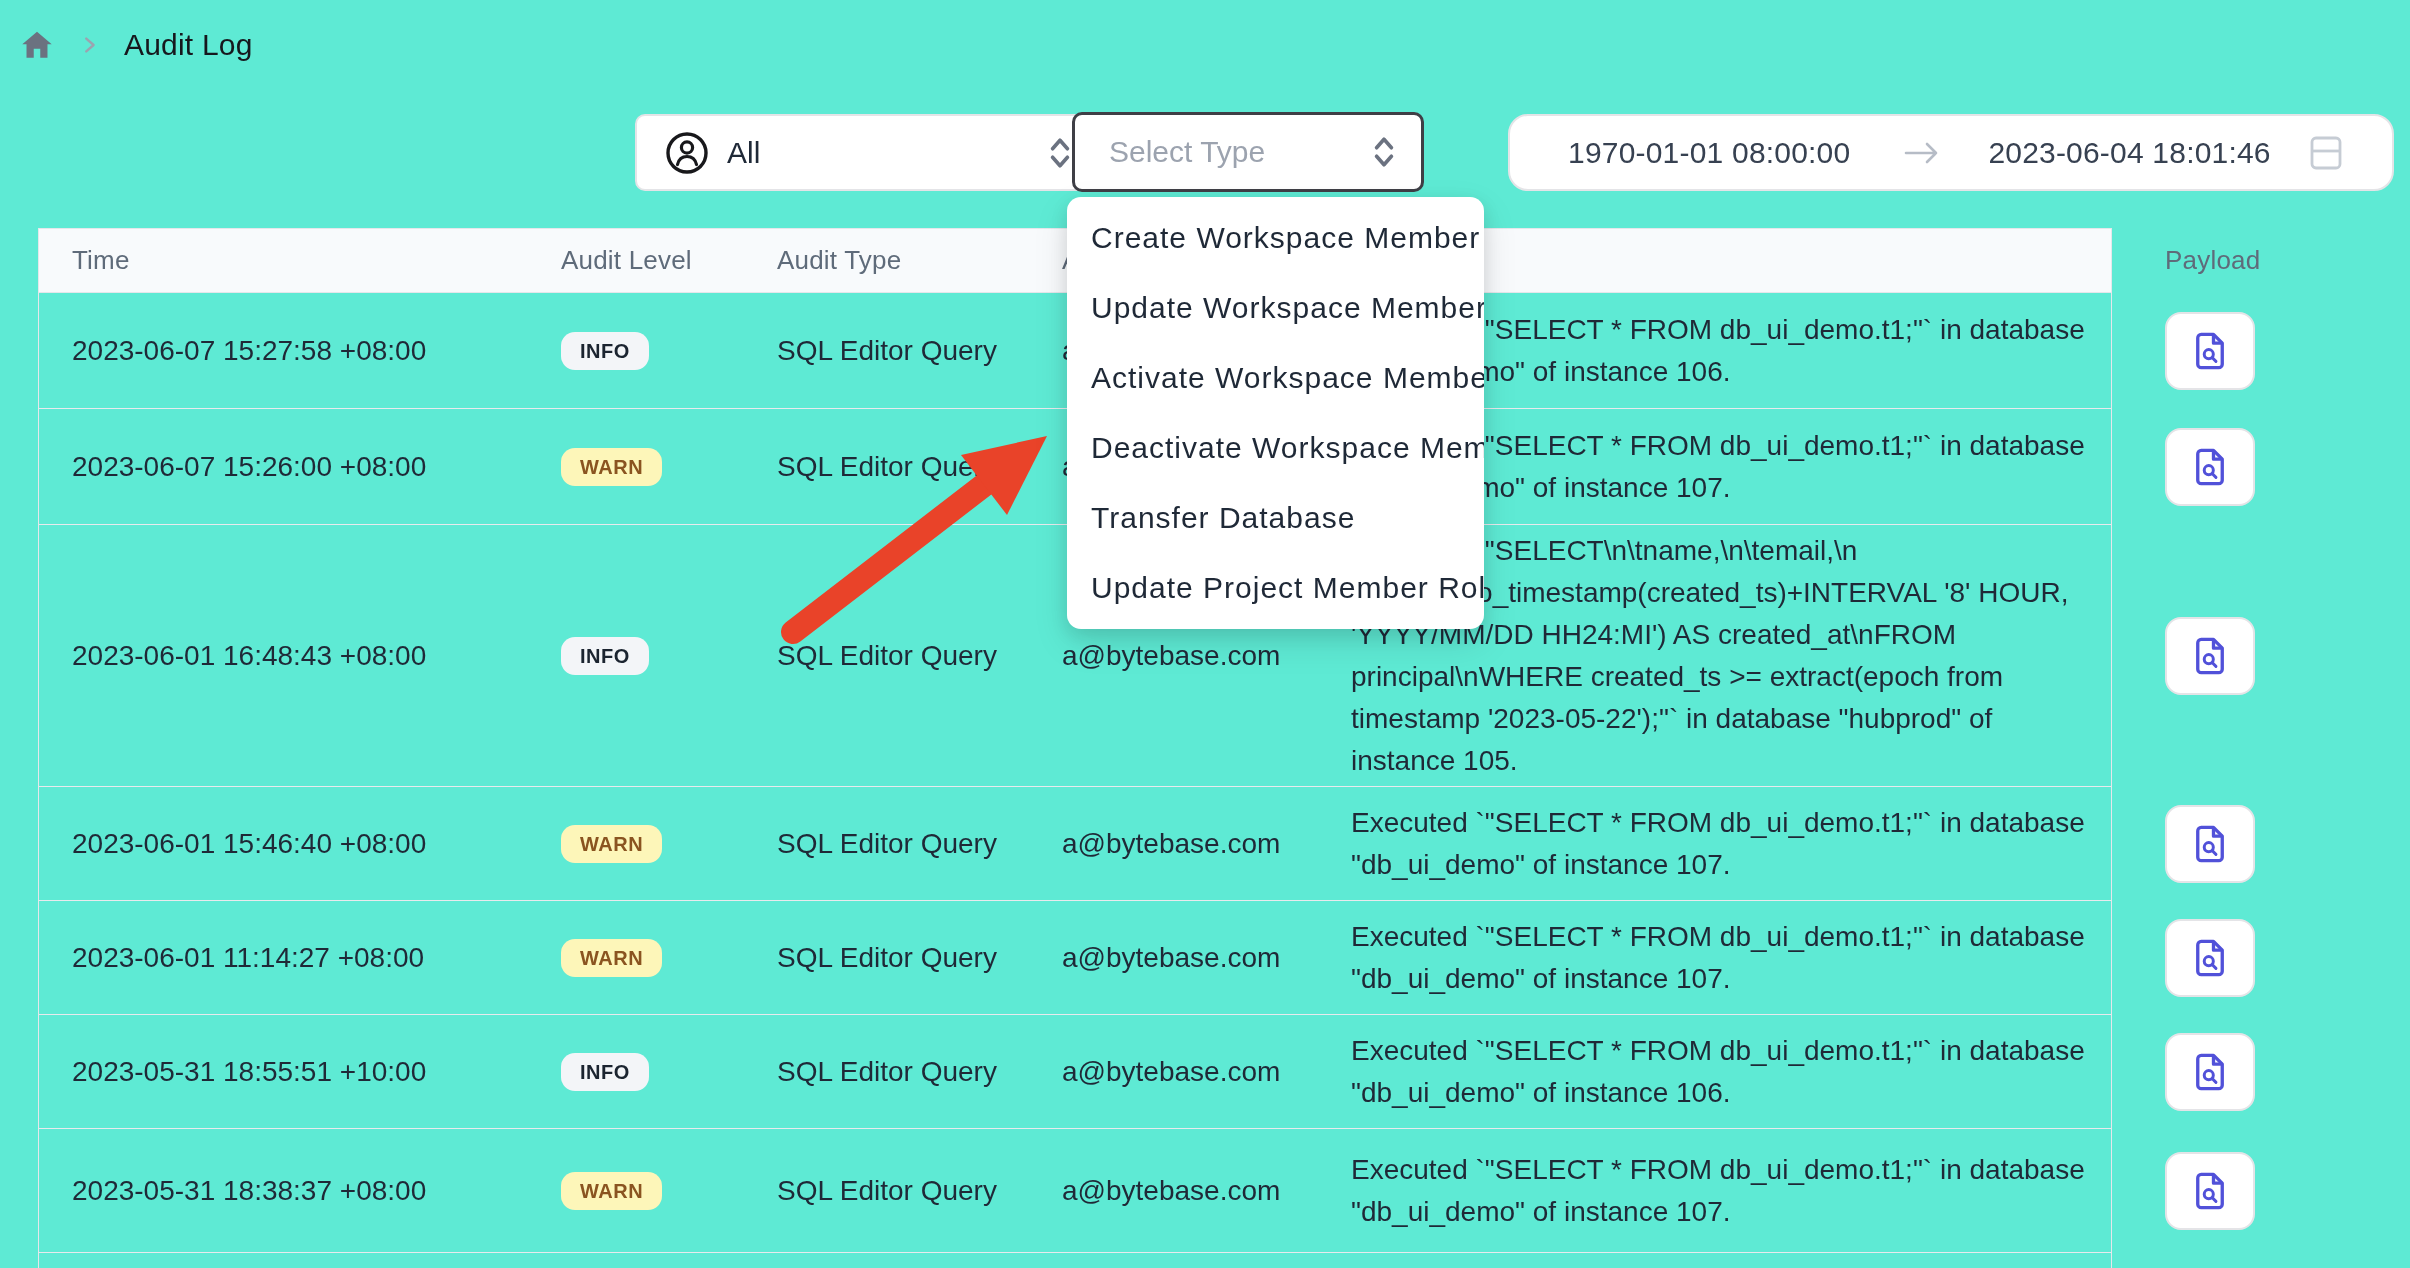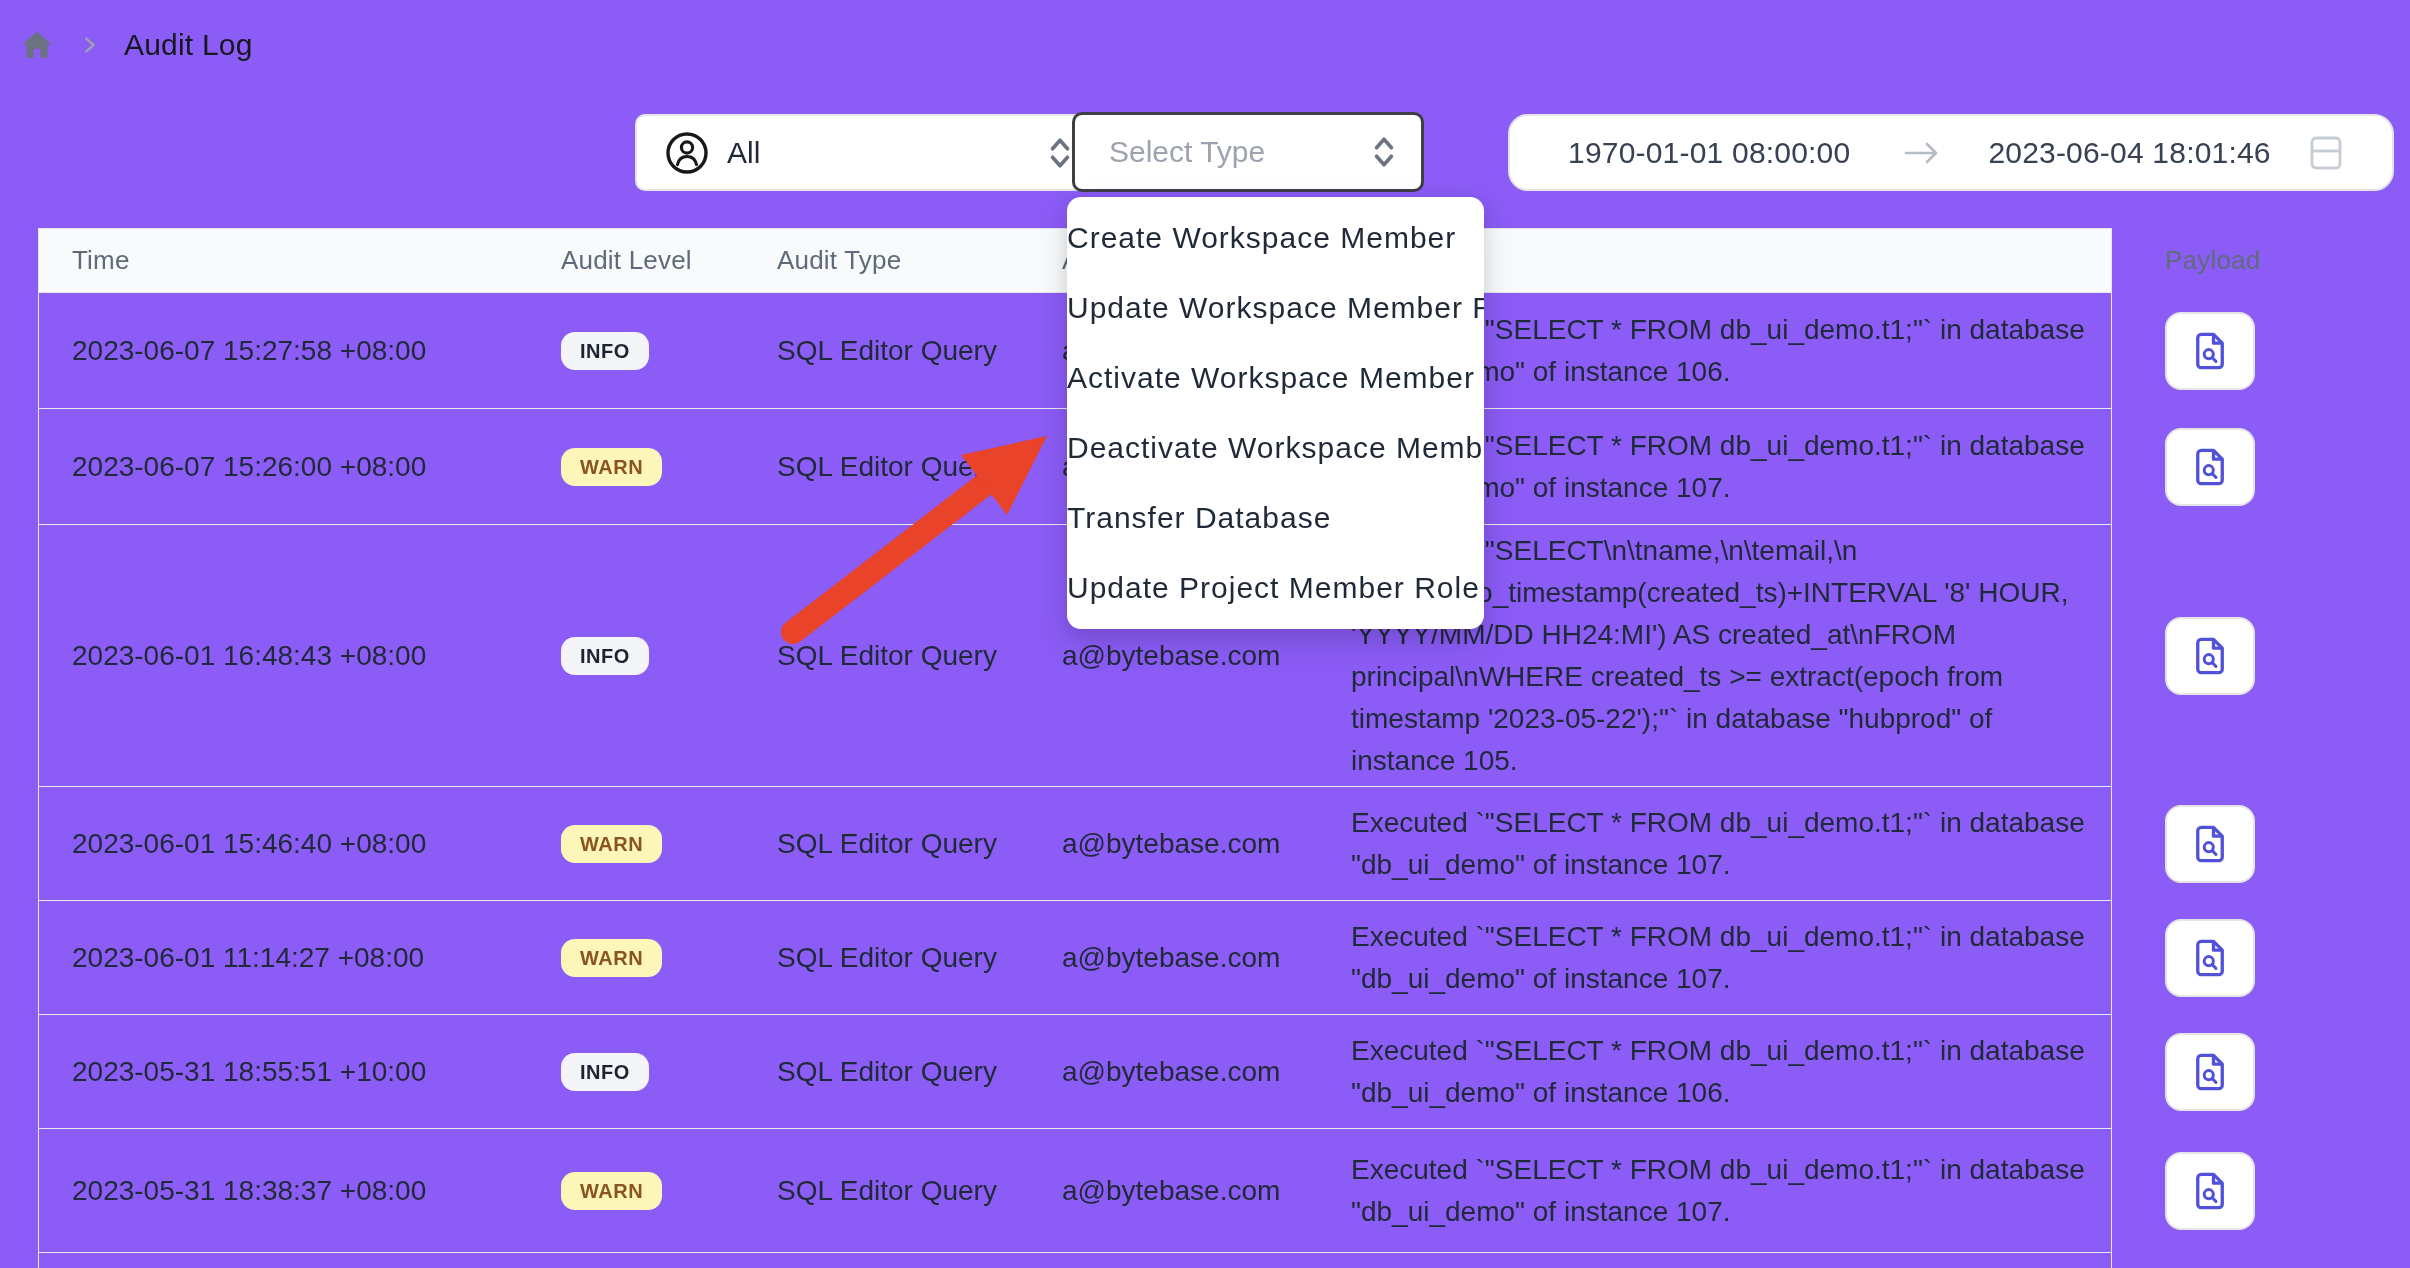--- a/index.html
+++ b/index.html
@@ -1,18 +1,18 @@
 <!DOCTYPE html>
 <html><head>
 <meta charset="utf-8">
 <style>
   * { margin:0; padding:0; box-sizing:border-box; }
   html,body { width:2410px; height:1268px; overflow:hidden; background:#fff;
               font-family:"Liberation Sans","DejaVu Sans",sans-serif; }
-  .page { position:relative; width:2410px; height:1268px; background:#8b5cf6;text-decoration:underline; }
+  .page { position:relative; width:2410px; height:1268px; background:#5eead4;text-decoration:underline; }
 
   
   .breadcrumb { position:absolute; left:20px; top:28px; display:flex; align-items:center; gap:24px; }
   .breadcrumb .home-ic { width:34px; height:34px; display:block; }
   .breadcrumb .crumb-sep { width:22px; height:22px; display:block; }
   .breadcrumb .title { font-size:30px; font-weight:500; color:#16181d; letter-spacing:.2px; }
 
   
   .ctl { position:absolute; background:#fff; display:flex; align-items:center; }
   .select-actor { left:635px; top:114px; width:466px; height:77px;
@@ -54,21 +54,21 @@
              align-self:center; display:block !important; height:auto !important; }
   .cell-comment { white-space:normal; }
   .payload-btn { width:90px; height:78px; border:2px solid #e4e4e7; border-radius:16px; background:#fff;
                  display:flex; align-items:center; justify-content:center; cursor:pointer; }
   .payload-btn svg { width:42px; height:46px; }
 
   
   .dropdown { position:absolute; left:1067px; top:197px; width:417px; background:#fff;
               border-radius:14px; padding:6px 0;
               box-shadow:0 6px 18px rgba(0,0,0,.10), 0 14px 36px rgba(0,0,0,.10); z-index:4; }
-  .dropdown .item { height:70px; display:flex; align-items:center; 
+  .dropdown .item { height:70px; display:flex; align-items:center; padding-left:24px;
                     font-size:30px; letter-spacing:1px; color:#1f2937;
                     white-space:nowrap; overflow:hidden; }
 
   
   .arrow-svg { position:absolute; left:0; top:0; width:2410px; height:1268px;
                pointer-events:none; z-index:3; }
 </style>
 </head>
 <body>
 

